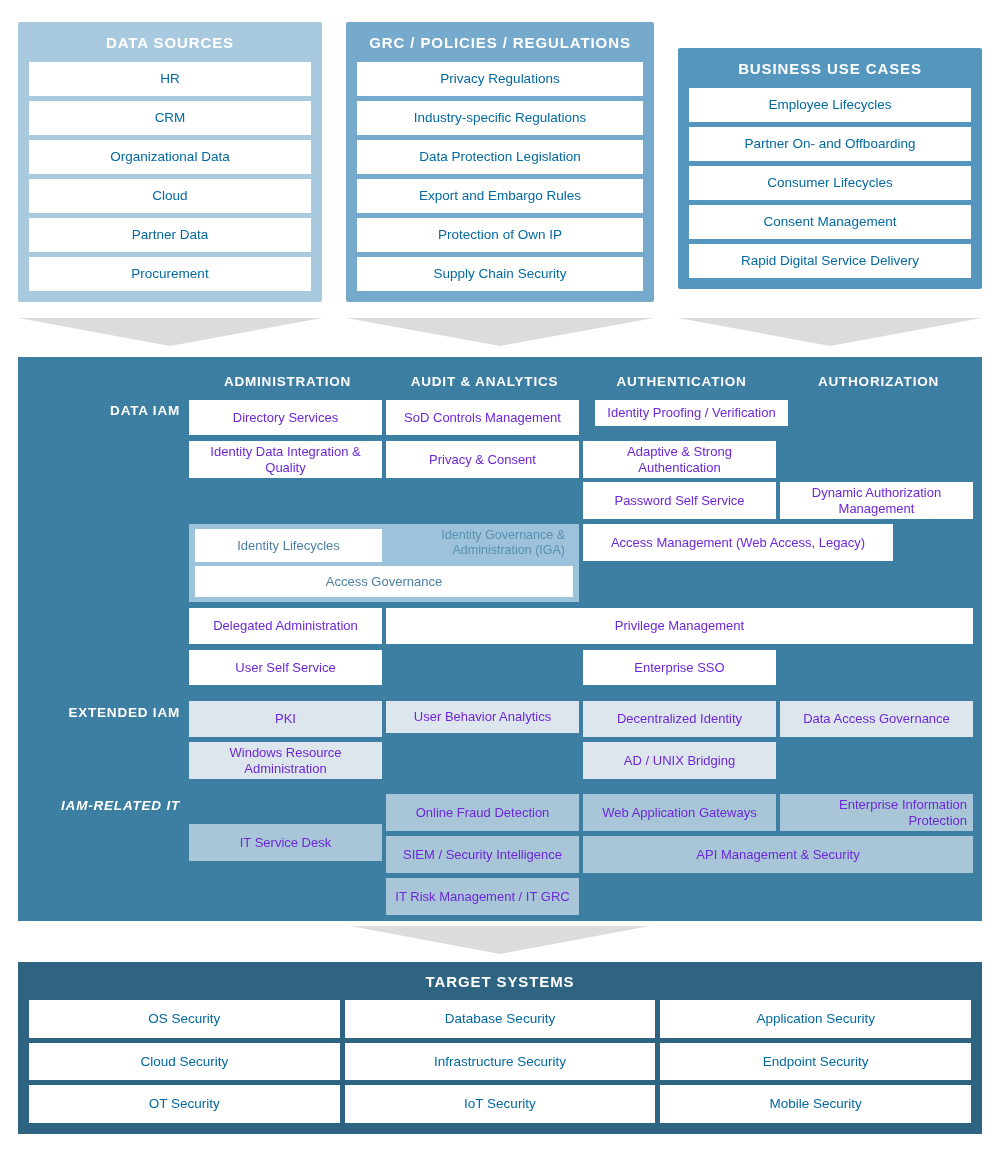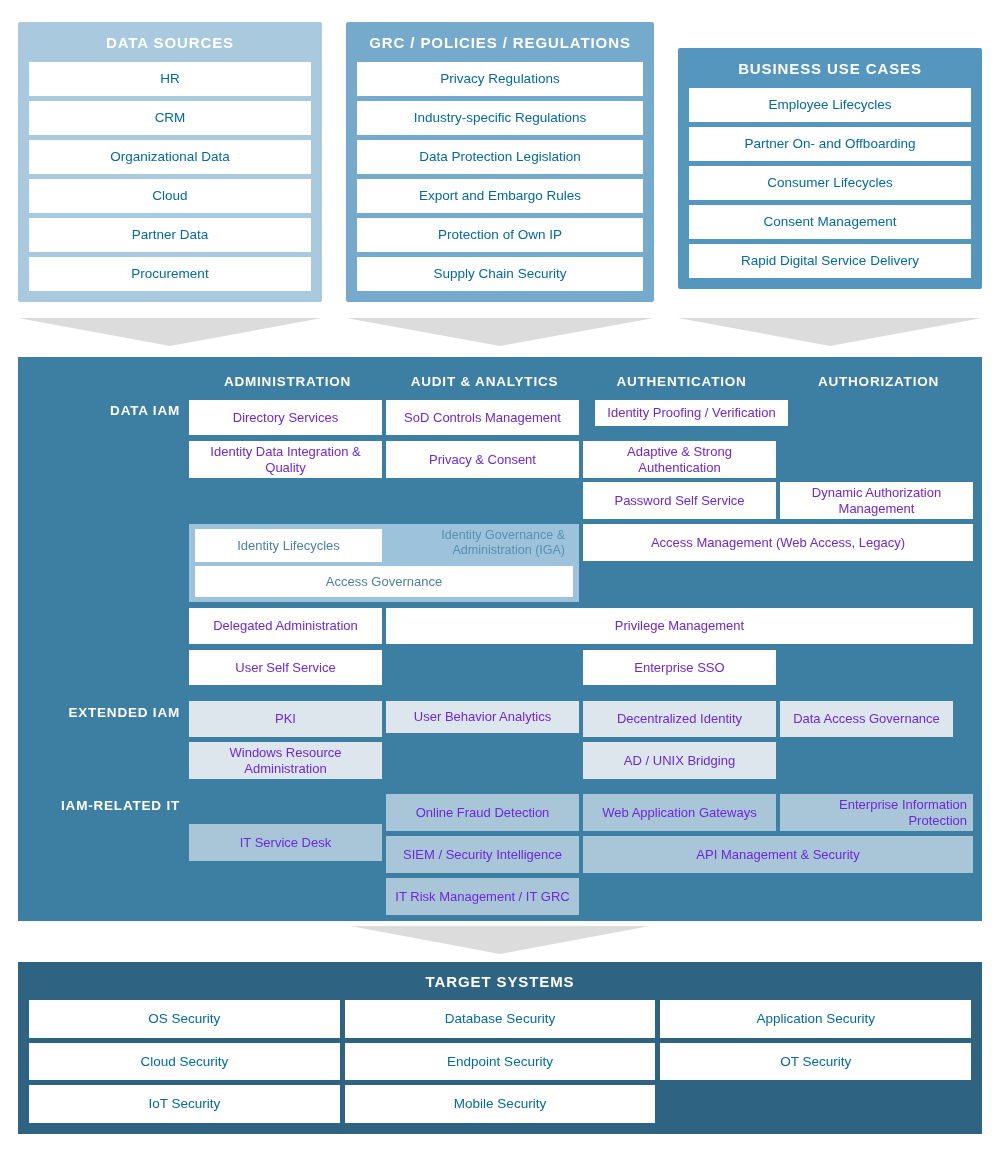--- a/index.html
+++ b/index.html
@@ -181,21 +181,21 @@
 
   <div id="main-panel" style="background: rgb(61, 126, 163);">
 
     <div class="col-head" style="left:171px; top:17px; width:197px;">ADMINISTRATION</div>
     <div class="col-head" style="left:368px; top:17px; width:197px;">AUDIT &amp; ANALYTICS</div>
     <div class="col-head" style="left:565px; top:17px; width:197px;">AUTHENTICATION</div>
     <div class="col-head" style="left:762px; top:17px; width:197px;">AUTHORIZATION</div>
 
     <div class="row-label" style="left:0px; top:46px; width:162px;">DATA IAM</div>
     <div class="row-label" style="left:0px; top:348px; width:162px;">EXTENDED IAM</div>
-    <div class="row-label" style="left:0px; top:441px; width:162px;">IAM-RELATED IT</div>
+    <div class="row-label" style="left:0px; top:441px; width:162px;font-style:italic;">IAM-RELATED IT</div>
 
     <div class="cell white" style="left:171px; top:43px; width:193px; height:35px;">Directory Services</div>
     <div class="cell white" style="left:368px; top:43px; width:193px; height:35px;">SoD Controls Management</div>
     <div class="cell white" style="left:565px; top:43px; width:193px; height:26px;margin-left:12px;">Identity Proofing / Verification</div>
 
     <div class="cell white" style="left:171px; top:84px; width:193px; height:37px;">Identity Data Integration &amp; Quality</div>
     <div class="cell white" style="left:368px; top:84px; width:193px; height:37px;">Privacy &amp; Consent</div>
     <div class="cell white" style="left:565px; top:84px; width:193px; height:37px;">Adaptive &amp; Strong Authentication</div>
 
     <div class="cell white" style="left:565px; top:125px; width:193px; height:37px;">Password Self Service</div>
@@ -204,32 +204,32 @@
     <div id="iga-group" style="left: 171px; top: 167px; width: 390px; height: 78px; background: rgb(157, 195, 220);"></div>
     <div id="iga-label" style="left:368px; top:167px; width:187px; height:38px; padding-right:8px;">
       <span>
         <span>Identity Governance &amp;</span><br>
         <span>Administration (IGA)</span>
       </span>
     </div>
     <div class="cell iga-white" style="left:177px; top:172px; width:187px; height:33px;">Identity Lifecycles</div>
     <div class="cell iga-white" style="left:177px; top:209px; width:378px; height:31px;">Access Governance</div>
 
-    <div class="cell white" style="left:565px; top:167px; width:390px; height:37px;text-align:center;">Access Management (Web Access, Legacy)</div>
+    <div class="cell white" style="left:565px; top:167px; width:310px; height:37px;text-align:center;">Access Management (Web Access, Legacy)</div>
 
     <div class="cell white" style="left:171px; top:251px; width:193px; height:36px;">Delegated Administration</div>
     <div class="cell white" style="left:368px; top:251px; width:587px; height:36px;">Privilege Management</div>
 
     <div class="cell white" style="left:171px; top:293px; width:193px; height:35px;">User Self Service</div>
     <div class="cell white" style="left:565px; top:293px; width:193px; height:35px;">Enterprise SSO</div>
 
     <div class="cell pale" style="left:171px; top:344px; width:193px; height:36px;">PKI</div>
     <div class="cell pale" style="left:368px; top:344px; width:193px; height:32px;">User Behavior Analytics</div>
     <div class="cell pale" style="left:565px; top:344px; width:193px; height:36px;">Decentralized Identity</div>
-    <div class="cell pale" style="left:762px; top:344px; width:173px; height:36px;">Data Access Governance</div>
+    <div class="cell pale" style="left:762px; top:344px; width:193px; height:36px;">Data Access Governance</div>
 
     <div class="cell pale" style="left:171px; top:385px; width:193px; height:37px;">Windows Resource Administration</div>
     <div class="cell pale" style="left:565px; top:385px; width:193px; height:37px;">AD / UNIX Bridging</div>
 
     <div class="cell mid" style="left:171px; top:437px; width:193px; height:37px;margin-top:30px;">IT Service Desk</div>
     <div class="cell mid" style="left:368px; top:437px; width:193px; height:37px;">Online Fraud Detection</div>
     <div class="cell mid" style="left:565px; top:437px; width:193px; height:37px;">Web Application Gateways</div>
     <div class="cell mid" style="left:762px; top:437px; width:193px; height:37px;text-align:right;">Enterprise Information Protection</div>
 
     <div class="cell mid" style="left:368px; top:479px; width:193px; height:37px;">SIEM / Security Intelligence</div>
@@ -240,20 +240,21 @@
 
   <div class="arrow" style="left: 350px; top: 926px; border-left-width: 150px; border-right-width: 150px; border-top-color: rgb(220, 220, 220);"></div>
 
   <div id="target-panel" style="background: rgb(46, 99, 130);">
     <div class="panel-title">TARGET SYSTEMS</div>
     <div id="target-grid">
       <div class="chip">OS Security</div>
       <div class="chip">Database Security</div>
       <div class="chip">Application Security</div>
       <div class="chip">Cloud Security</div>
+      <div class="chip">Infrastructure Security</div>
       <div class="chip">Endpoint Security</div>
       <div class="chip">OT Security</div>
       <div class="chip">IoT Security</div>
       <div class="chip">Mobile Security</div>
     </div>
   </div>
 
 </div>
 
 </body></html>

